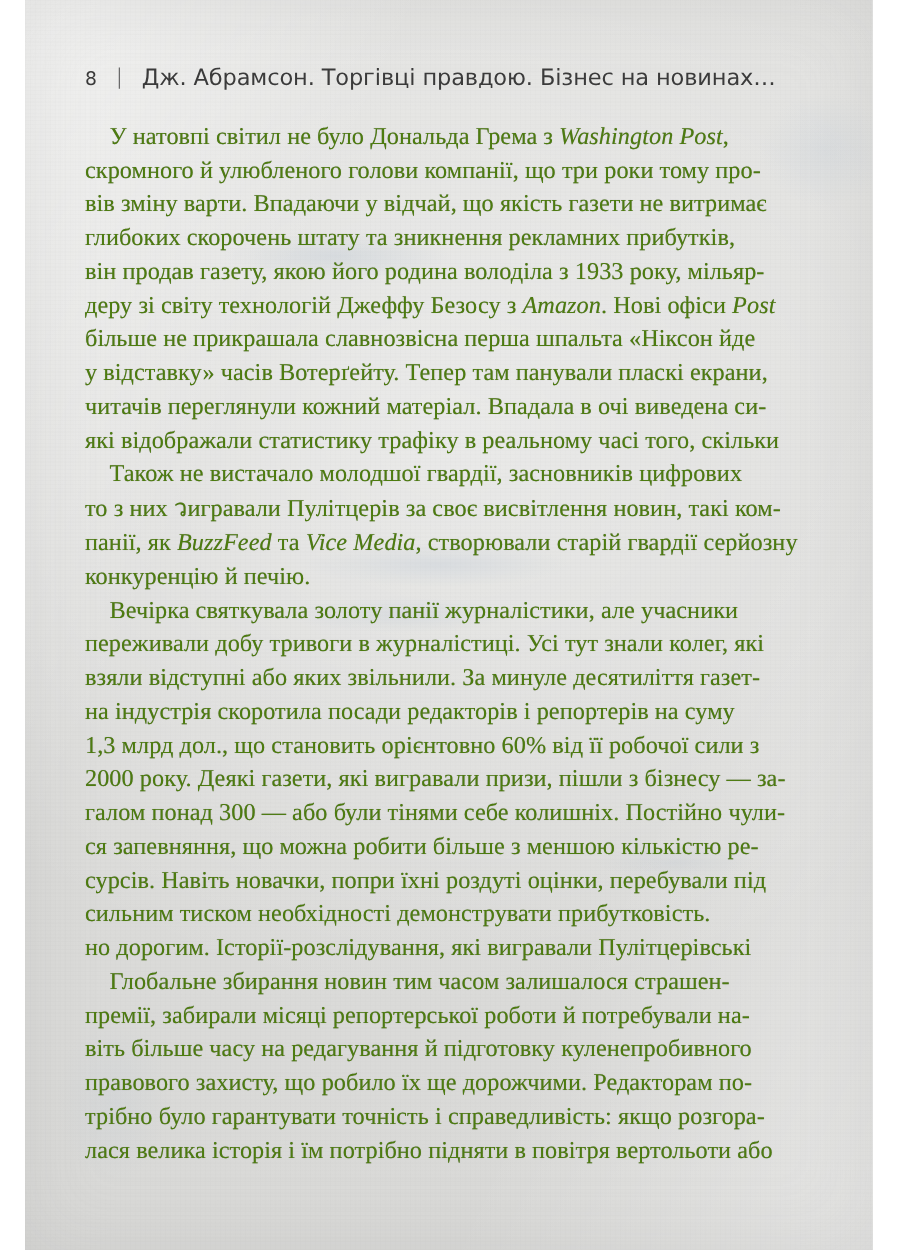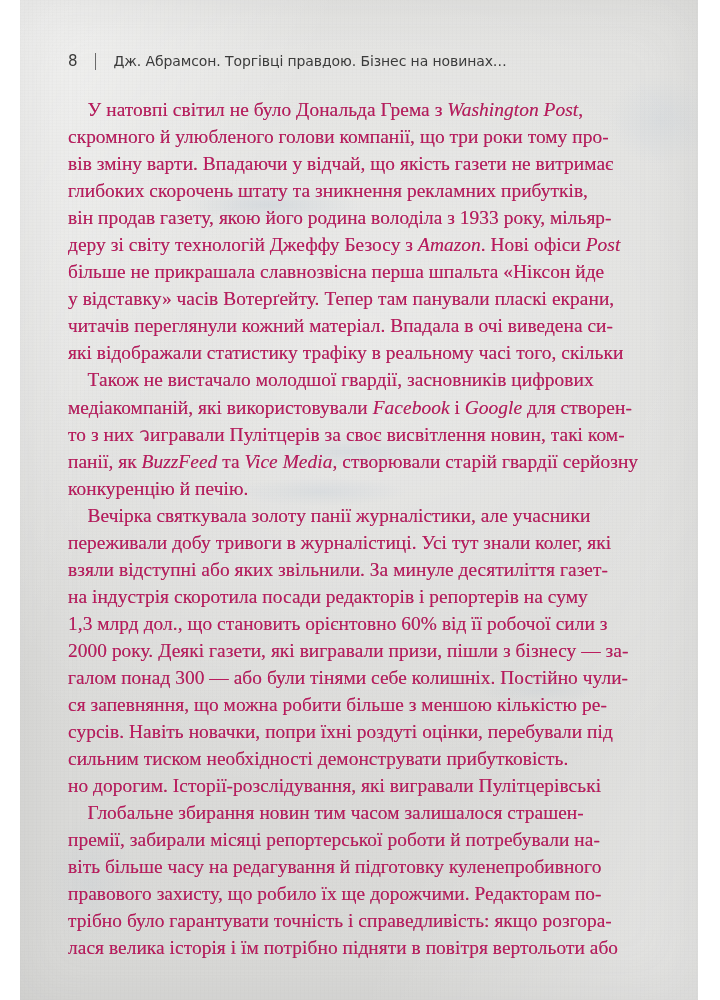--- a/index.html
+++ b/index.html
@@ -85,37 +85,37 @@
     color: #3a3a3a;
   }
   .header-rule {
     display: inline-block;
     width: 1px;
     height: 17px;
     background: #6a6a6a;
     margin: 0 17px 0 18px;
   }
   .header-title {
-    font-size: 14px;
+    font-size: 18px;
     color: #3b3b3b;
   }
 
   
   .body-text {
     position: absolute;
     top: 96px;
     left: 0;
     width: 541px;
   }
 
   .line {
     display: block;
     font-size: 19.4px;
     line-height: 27.05px;
-    color: #be185d;
+    color: #4d7c0f;
     white-space: pre;
     letter-spacing: 0.05px;
     text-shadow: 0 0 0.55px rgba(40,40,45,0.45);
   }
 
   .line i {
     font-style: italic;
   }
 
   
@@ -151,21 +151,20 @@
           <span class="line"><span>глибоких скорочень штату та зникнення рекламних прибутків,</span></span>
           <span class="line"><span>він продав газету, якою його родина володіла з 1933 року, мільяр-</span></span>
           <span class="line"><span>деру зі світу технологій Джеффу Безосу з </span><i>Amazon</i><span>. Нові офіси </span><i>Post</i></span>
           <span class="line"><span>більше не прикрашала славнозвісна перша шпальта «Ніксон йде</span></span>
           <span class="line"><span>у відставку» часів Вотерґейту. Тепер там панували пласкі екрани,</span></span>
           <span class="line"><span>читачів переглянули кожний матеріал. Впадала в очі виведена си-</span></span>
           <span class="line"><span>які відображали статистику трафіку в реальному часі того, скільки</span></span>
         </div>
         <div id="para-2">
           <span class="line"><span>    Також не вистачало молодшої гвардії, засновників цифрових</span></span>
-          <span class="line"><span>медіакомпаній, які використовували </span><i>Facebook</i><span> і </span><i>Google</i><span> для створен-</span></span>
           <span class="line"><span>то з них วигравали Пулітцерів за своє висвітлення новин, такі ком-</span></span>
           <span class="line"><span>панії, як </span><i>BuzzFeed</i><span> та </span><i>Vice Media</i><span>, створювали старій гвардії серйозну</span></span>
           <span class="line"><span>конкуренцію й печію.</span></span>
         </div>
         <div id="para-3">
           <span class="line"><span>    Вечірка святкувала золоту панії журналістики, але учасники</span></span>
           <span class="line"><span>переживали добу тривоги в журналістиці. Усі тут знали колег, які</span></span>
           <span class="line"><span>взяли відступні або яких звільнили. За минуле десятиліття газет-</span></span>
           <span class="line"><span>на індустрія скоротила посади редакторів і репортерів на суму</span></span>
           <span class="line"><span>1,3 млрд дол., що становить орієнтовно 60% від її робочої сили з</span></span>

